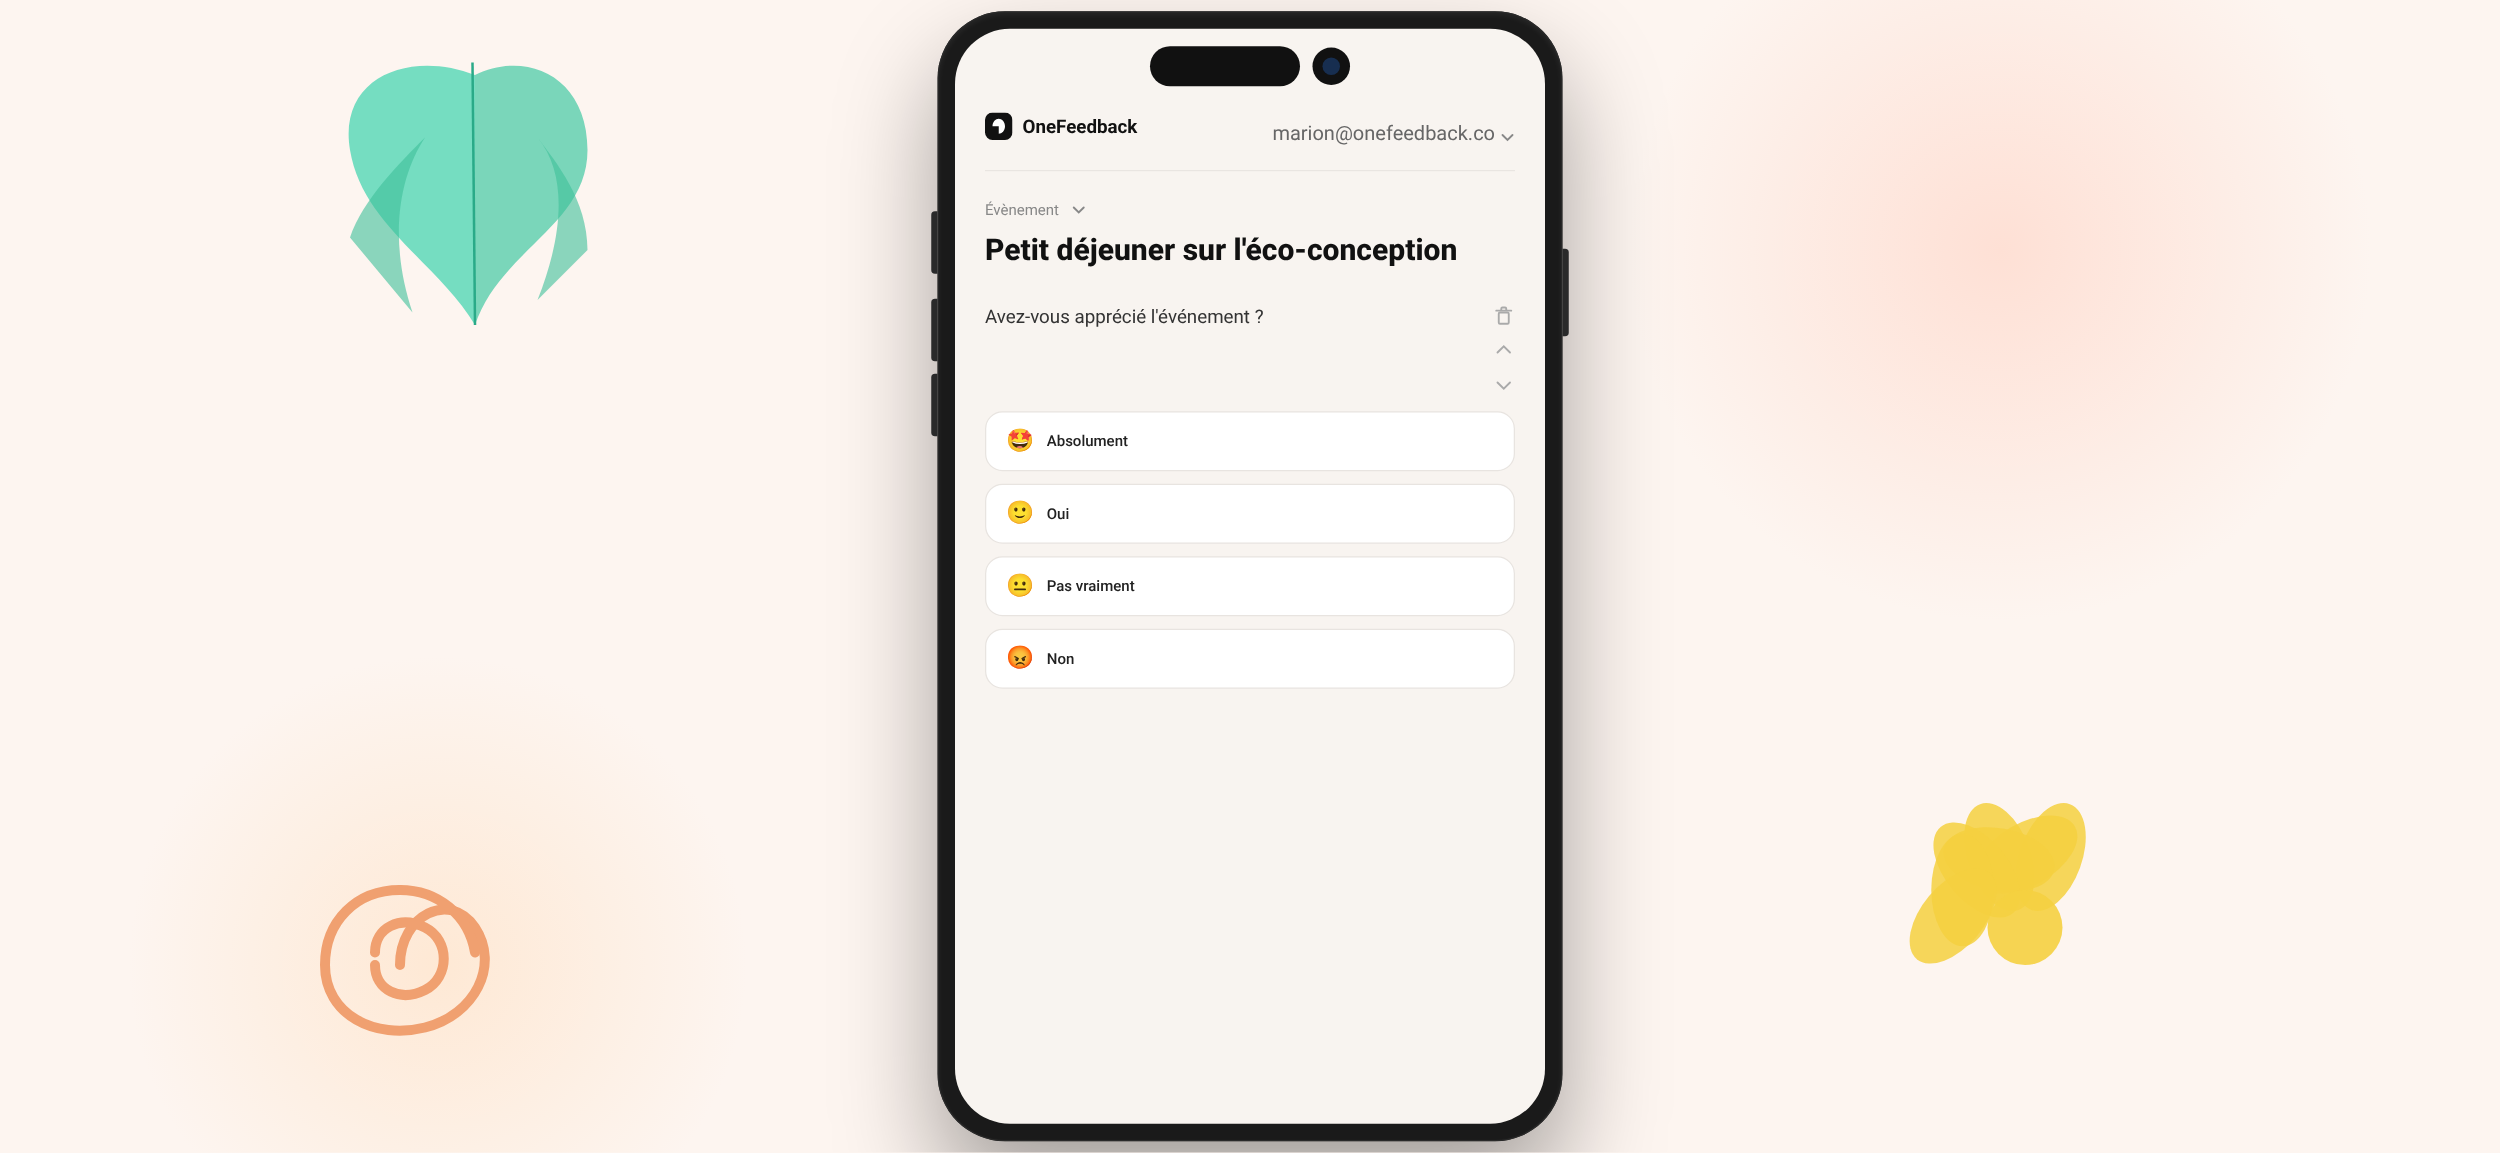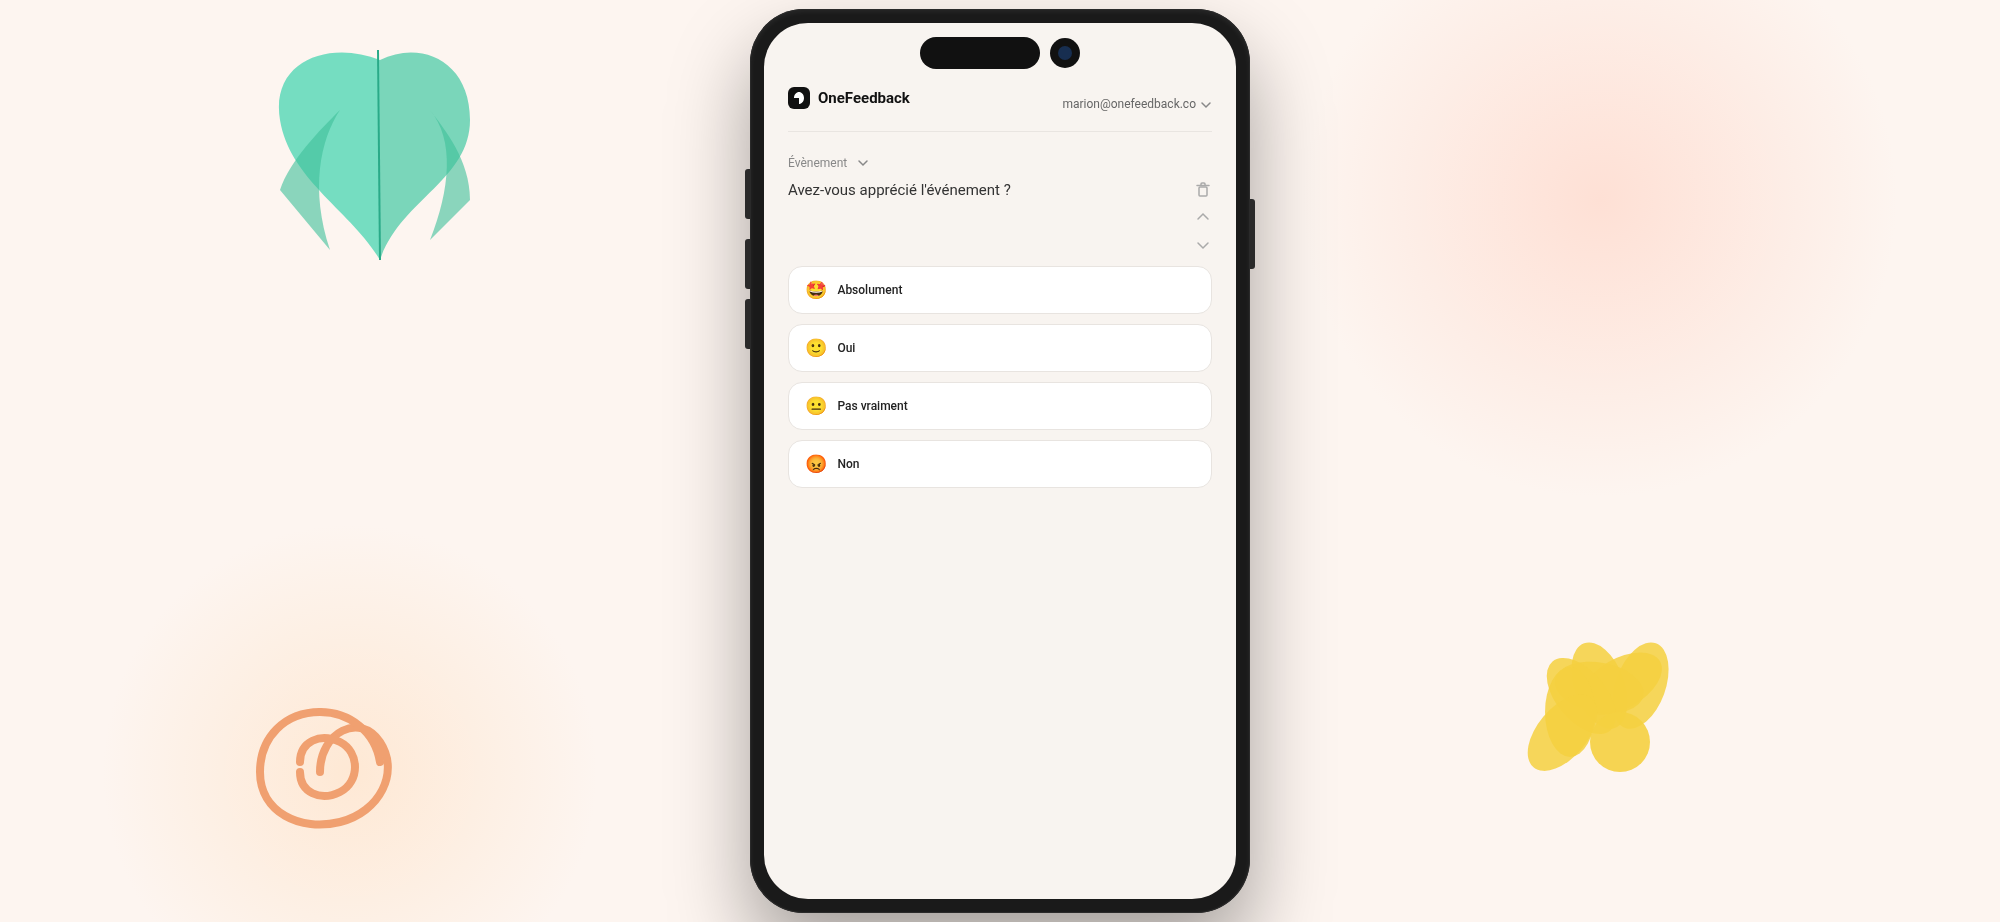--- a/index.html
+++ b/index.html
@@ -186,21 +186,21 @@
     .logo-text {
       font-size: 15px;
       font-weight: 700;
       color: #111;
     }
 
     .user-email {
       display: flex;
       align-items: flex-end;
       gap: 4px;
-      font-size: 12px;
+      font-size: 16px;
       color: #666;
       margin-top: 12px;
     }
 
     .chevron-down {
       width: 12px;
       height: 12px;
     }
 
     
@@ -348,20 +348,21 @@
 
         
         <div class="category-badge">
           <span>Évènement</span>
           <svg width="12" height="12" viewBox="0 0 12 12" xmlns="http://www.w3.org/2000/svg">
             <path d="M2 4 L6 8 L10 4" stroke="#888" stroke-width="1.5" fill="none" stroke-linecap="round"></path>
           </svg>
         </div>
 
         
+        <div class="event-title">Petit déjeuner sur l'éco-conception</div>
 
         
         <div class="question-block">
           <div class="question-header">
             <div class="question-text">Avez-vous apprécié l'événement ?</div>
             <div class="question-actions">
               <span class="action-icon" title="Supprimer">
                 <svg width="18" height="18" viewBox="0 0 18 18" xmlns="http://www.w3.org/2000/svg">
                   <rect x="5" y="7" width="8" height="9" rx="1" stroke="#aaa" stroke-width="1.5" fill="none"></rect>
                   <path d="M3 5.5 H15" stroke="#aaa" stroke-width="1.5" stroke-linecap="round"></path>

